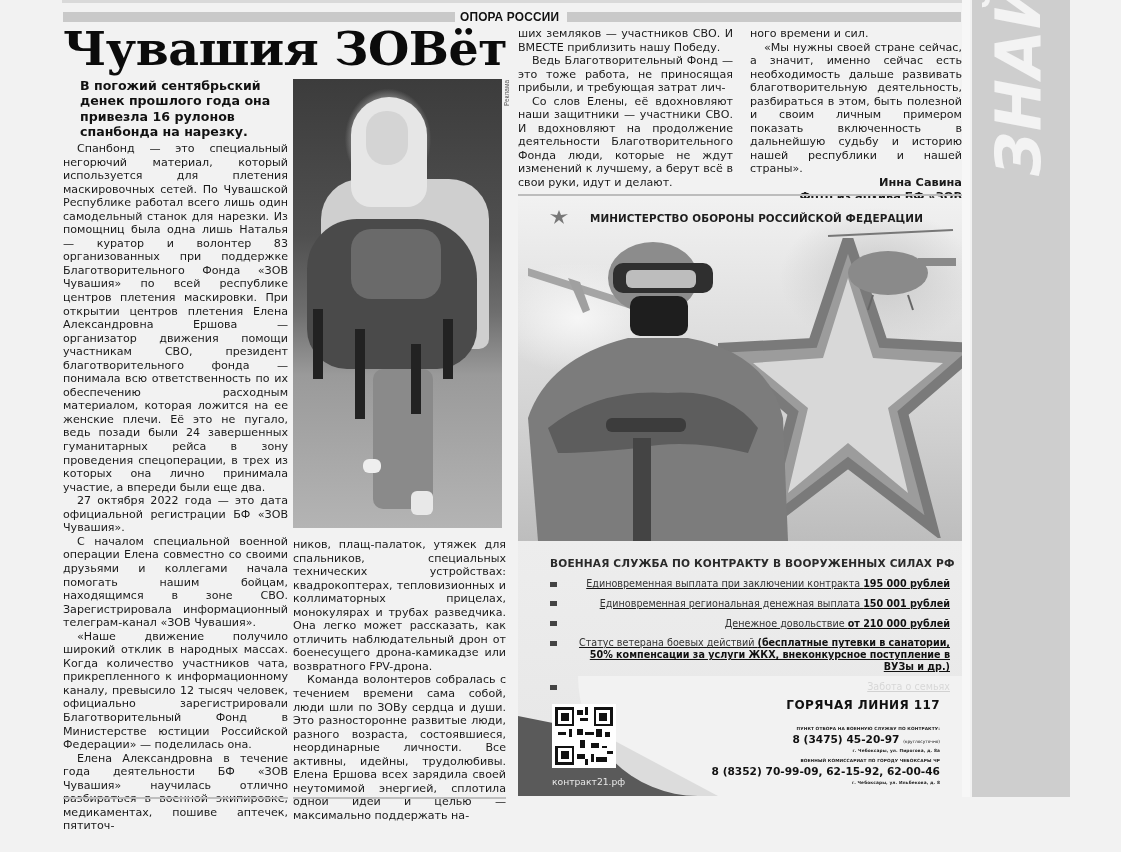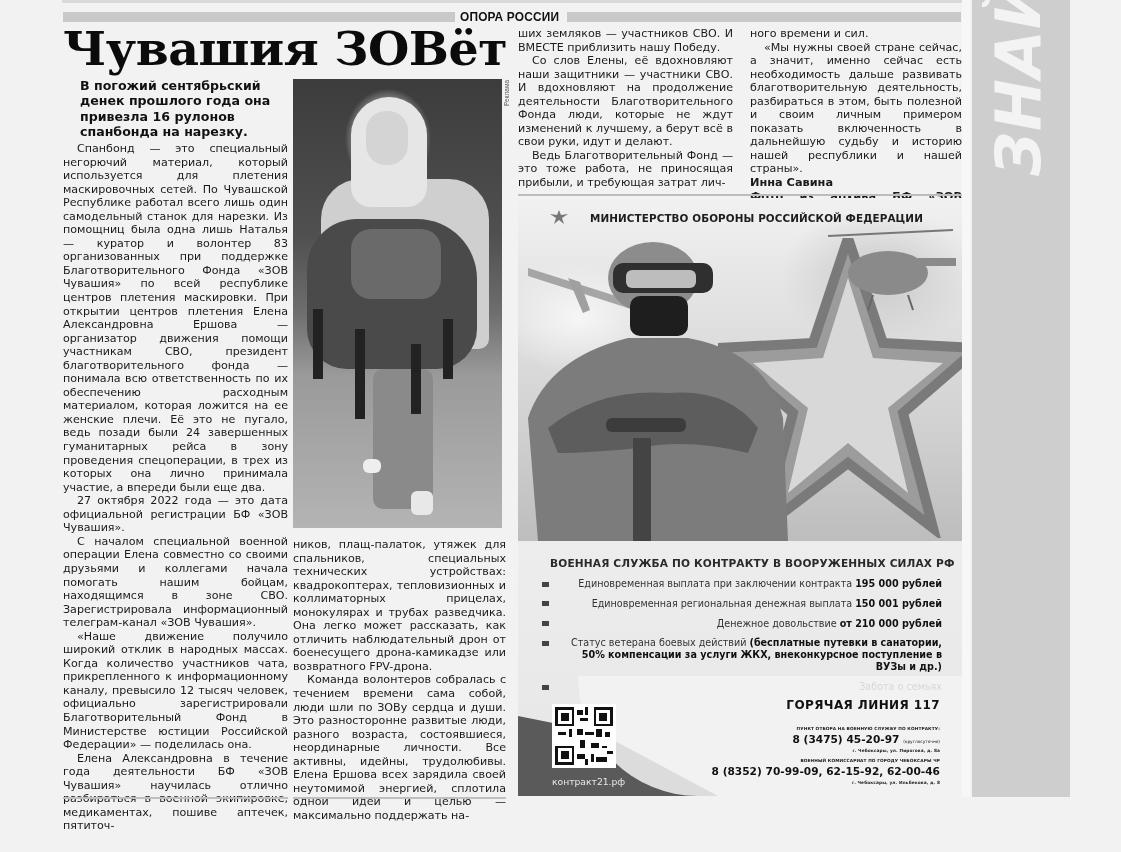--- a/index.html
+++ b/index.html
@@ -27,21 +27,21 @@
   .lead { position: absolute; left: 80px; top: 78px; width: 200px; font-family: "DejaVu Sans", sans-serif; font-weight: bold; font-size: 12.6px; line-height: 15.4px; color: #111; }
 
   .col { position: absolute; font-family: "DejaVu Sans", sans-serif; font-size: 11.1px; line-height: 13.55px; color: #1a1a1a; text-align: justify; }
   .col p { text-indent: 14px; text-align: justify; }
   .col p.noindent { text-indent: 0; }
   .col1 { left: 63px; top: 142px; width: 225px; }
   .col2 { left: 293px; top: 538px; width: 213px; }
   .col3 { left: 518px; top: 27px; width: 215px; }
   .col4 { left: 750px; top: 27px; width: 212px; }
 
-  .signature { font-weight: bold; font-size: 11.3px; line-height: 14px; }
+  .signature { text-align: right; font-weight: bold; font-size: 11.3px; line-height: 14px; }
 
   
   .rule { position: absolute; height: 2px; background: #bfbfbf; }
 
   
   .photo { position: absolute; left: 293px; top: 79px; width: 209px; height: 449px; overflow: hidden;
     background:
       radial-gradient(ellipse 60px 70px at 95px 60px, #d9d9d9 0%, #c8c8c8 40%, transparent 72%),
       radial-gradient(ellipse 80px 120px at 110px 200px, #cfcfcf 0%, #a8a8a8 45%, transparent 70%),
       linear-gradient(180deg, #3c3c3c 0%, #505050 35%, #6e6e6e 52%, #9a9a9a 66%, #b4b4b4 100%);
@@ -69,21 +69,21 @@
       linear-gradient(180deg, #f1f1f1 0%, #dedede 40%, #cfcfcf 70%, #bdbdbd 100%);
   }
   .ad-emblem { position: absolute; left: 30px; top: 10px; width: 22px; height: 18px; }
   .ad-ministry { position: absolute; left: 72px; top: 14px; font-family: "DejaVu Sans", sans-serif; font-weight: bold; font-size: 10.4px; letter-spacing: 0.1px; color: #1d1d1d; white-space: nowrap; }
   .star { position: absolute; left: 200px; top: 40px; width: 260px; height: 300px; }
   .heli { position: absolute; left: 300px; top: 30px; width: 140px; height: 90px; }
   .plane { position: absolute; left: 10px; top: 60px; width: 110px; height: 60px; }
   .soldier { position: absolute; left: 0; top: 40px; width: 280px; height: 303px; }
   .ad-bottom { position: absolute; left: 0; top: 343px; width: 444px; height: 255px; background: linear-gradient(180deg, #ededed 0%, #e6e6e6 100%); }
   .ad-heading { position: absolute; left: 32px; top: 16px; font-family: "DejaVu Sans", sans-serif; font-weight: bold; font-size: 10.6px; color: #2a2a2a; letter-spacing: 0.15px; white-space: nowrap; }
-  .ad-list { position: absolute; left: 24px; top: 37px; width: 400px; list-style: none; }
+  .ad-list { position: absolute; left: 32px; top: 37px; width: 400px; list-style: none; text-decoration: underline; }
   .ad-list li { position: relative; padding-left: 14px; font-size: 9.6px; line-height: 12px; color: #333; margin-bottom: 7.8px; }
   .ad-list li::before { content: ""; position: absolute; left: 0; top: 3.5px; width: 7px; height: 5px; background: #444; }
   .ad-list li b { color: #111; font-weight: bold; }
   .ad-footer { position: absolute; left: 0; top: 478px; width: 444px; height: 120px; }
   .ad-swoosh-dark { position: absolute; left: 0; top: 40px; width: 200px; height: 80px; background: #5a5a5a; clip-path: polygon(0 0, 40% 20%, 100% 100%, 0 100%); }
   .ad-swoosh-light { position: absolute; left: 60px; top: 0; width: 400px; height: 120px; background: #f3f3f3; border-radius: 0 0 0 300px; opacity: 0.85; }
   .qr { position: absolute; left: 34px; top: 28px; width: 64px; height: 64px; background: #fff; padding: 3px; }
   .qr svg { width: 58px; height: 58px; }
   .site { position: absolute; left: 34px; top: 100px; font-family: "DejaVu Sans", sans-serif; font-size: 9.2px; color: #e8e8e8; }
   .hotline { position: absolute; right: 22px; top: 22px; font-family: "DejaVu Sans", sans-serif; font-weight: bold; font-size: 12px; color: #111; letter-spacing: 0.4px; white-space: nowrap; }
@@ -135,22 +135,22 @@
   </div>
   <div class="ad-mark">Реклама</div>
 
   <div class="col col2">
     <p class="noindent">ников, плащ-палаток, утяжек для спальников, специальных технических устройствах: квадрокоптерах, тепловизионных и коллиматорных прицелах, монокулярах и трубах разведчика. Она легко может рассказать, как отличить наблюдательный дрон от боенесущего дрона-камикадзе или возвратного FPV-дрона.</p>
     <p>Команда волонтеров собралась с течением времени сама собой, люди шли по ЗОВу сердца и души. Это разносторонне развитые люди, разного возраста, состоявшиеся, неординарные личности. Все активны, идейны, трудолюбивы. Елена Ершова всех зарядила своей неутомимой энергией, сплотила одной идей и целью — максимально поддержать на-</p>
   </div>
 
   <div class="col col3">
     <p class="noindent">ших земляков — участников СВО. И ВМЕСТЕ приблизить нашу Победу.</p>
+    <p>Ведь Благотворительный Фонд — это тоже работа, не приносящая прибыли, и требующая затрат лич-</p>
     <p>Со слов Елены, её вдохновляют наши защитники — участники СВО. И вдохновляют на продолжение деятельности Благотворительного Фонда люди, которые не ждут изменений к лучшему, а берут всё в свои руки, идут и делают.</p>
-    <p>Ведь Благотворительный Фонд — это тоже работа, не приносящая прибыли, и требующая затрат лич-</p>
   </div>
 
   <div class="col col4">
     <p class="noindent">ного времени и сил.</p>
     <p>«Мы нужны своей стране сейчас, а значит, именно сейчас есть необходимость дальше развивать благотворительную деятельность, разбираться в этом,  быть полезной и своим личным примером показать включенность в дальнейшую судьбу и историю нашей республики и нашей страны».</p>
     <div class="signature">Инна Савина</div>
     <div class="signature">Фото из архива БФ «ЗОВ Чувашия»</div>
   </div>
 
   <div class="ad-rule"></div>

